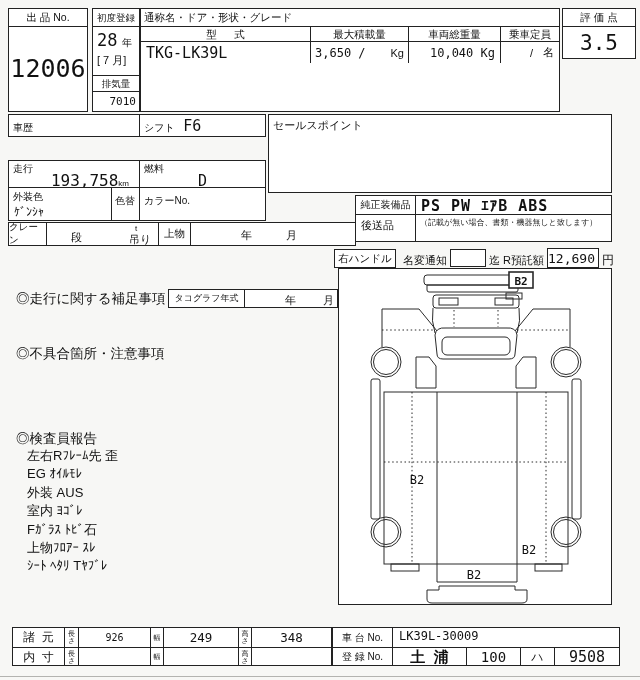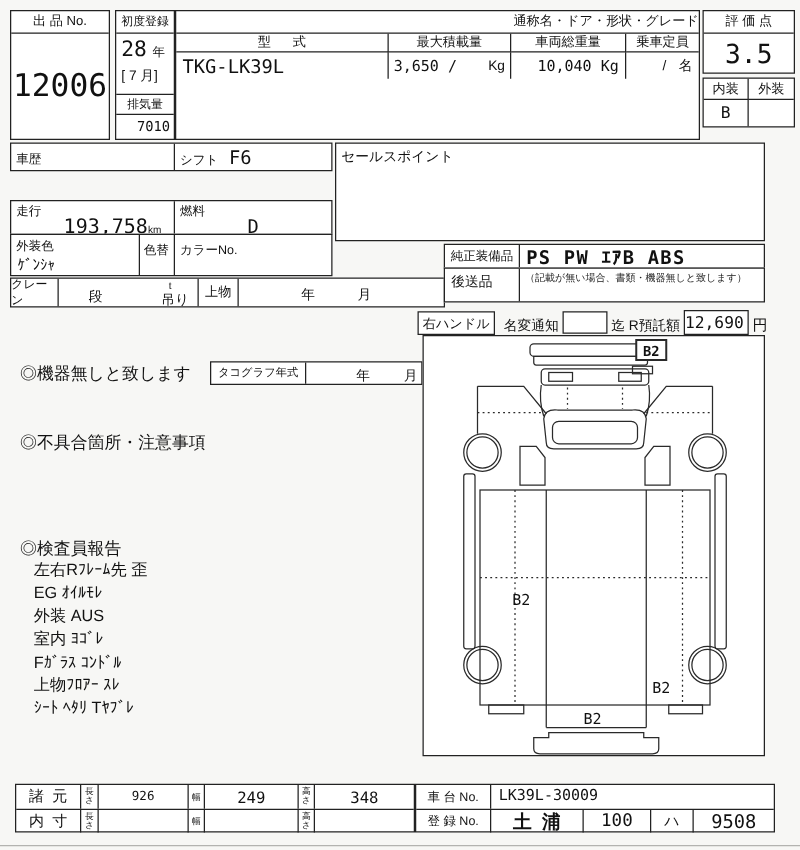--- a/index.html
+++ b/index.html
@@ -34,21 +34,21 @@
     <div class="hdr" style="font-size:9.5px;">初度登録</div>
     <div class="bb cell" style="height:49px;padding:3px 2px 0 4px;">
       <div><span class="mono" style="font-size:17px;">28</span> <span style="font-size:10px;">年</span></div>
       <div class="pre" style="font-size:11px;margin-top:3px;">[ 7 月]</div>
     </div>
     <div class="hdr" style="height:16px;line-height:15px;font-size:9.5px;">排気量</div>
     <div class="cell mono" style="height:19px;font-size:11px;text-align:right;padding:3px 3px 0 0;">7010 cc</div>
   </div>
 
   <div class="box" style="left:140px;top:8px;width:420px;height:104px;">
-    <div class="hdr" style="text-align:right;padding-left:18px;">通称名・ドア・形状・グレード</div>
+    <div class="hdr" style="text-align:left;padding-left:3px;">通称名・ドア・形状・グレード</div>
     <div class="flex" style="height:15px;">
       <div class="hdr br pre" style="width:170px;height:15px;line-height:14px;border-bottom:1px solid #222;">型      式</div>
       <div class="hdr br" style="width:98px;height:15px;line-height:14px;">最大積載量</div>
       <div class="hdr br" style="width:92px;height:15px;line-height:14px;">車両総重量</div>
       <div class="hdr" style="width:58px;height:15px;line-height:14px;border-bottom:1px solid #222;">乗車定員</div>
     </div>
     <div class="flex" style="height:21px;">
       <div class="cell br mono" style="width:170px;font-size:15px;padding:2px 0 0 5px;">TKG-LK39L</div>
       <div class="cell br flex" style="width:98px;justify-content:space-between;align-items:center;padding:0 4px;">
         <span class="mono" style="font-size:12px;">3,650 /</span>
@@ -60,30 +60,20 @@
           <span style="font-size:11px;">名</span>
       </div>
     </div>
   </div>
 
   <div class="box" style="left:562px;top:8px;width:74px;height:51px;">
     <div class="hdr pre">評 価 点</div>
     <div class="ctr mono" style="height:31px;font-size:21px;">3.5</div>
   </div>
 
-  <div class="box" style="left:562px;top:62px;width:74px;height:40px;">
-    <div class="flex" style="height:17px;">
-      <div class="hdr br" style="width:36px;height:17px;line-height:16px;">内装</div>
-      <div class="hdr" style="width:36px;height:17px;line-height:16px;border-bottom:1px solid #222;">外装</div>
-    </div>
-    <div class="flex" style="height:21px;">
-      <div class="cell br ctr mono" style="width:36px;font-size:13px;">B</div>
-      <div class="cell ctr mono" style="width:36px;font-size:13px;"></div>
-    </div>
-  </div>
 
   <div class="box flex" style="left:8px;top:114px;width:258px;height:23px;">
     <div class="cell br" style="width:131px;padding:2px 0 0 4px;"><span class="lbl">車歴</span></div>
     <div class="cell" style="flex:1;padding:2px 0 0 4px;">
       <span class="lbl">シフト</span>
       <span class="mono" style="font-size:15px;margin-left:4px;">F6</span>
     </div>
   </div>
   <div class="box flex" style="left:8px;top:160px;width:258px;height:28px;">
     <div class="cell br" style="width:131px;">
@@ -132,36 +122,36 @@
   </div>
 
   <div class="box ctr" style="left:334px;top:249px;width:62px;height:19px;font-size:10.5px;">右ハンドル</div>
   <span class="abs" style="left:403px;top:253px;font-size:11px;">名変通知</span>
   <div class="box" style="left:450px;top:249px;width:36px;height:18px;"></div>
   <span class="abs" style="left:489px;top:253px;font-size:11px;">迄</span>
   <span class="abs" style="left:503px;top:253px;font-size:11px;">R預託額</span>
   <div class="box mono" style="left:547px;top:248px;width:52px;height:20px;font-size:13px;text-align:right;padding:2px 4px 0 0;">12,690</div>
   <span class="abs" style="left:602px;top:252px;font-size:12px;">円</span>
 
-  <div class="abs" style="left:16px;top:290px;font-size:13.5px;">◎機器無しと致します</div>
+  <div class="abs" style="left:16px;top:290px;font-size:13.5px;">◎走行に関する補足事項</div>
   <div class="box flex" style="left:168px;top:289px;width:170px;height:19px;">
     <div class="cell br ctr" style="width:76px;font-size:9px;">タコグラフ年式</div>
     <div class="cell" style="flex:1;position:relative;">
       <span class="abs" style="left:40px;top:3px;font-size:11px;">年</span>
       <span class="abs" style="left:78px;top:3px;font-size:11px;">月</span>
     </div>
   </div>
   <div class="abs" style="left:16px;top:345px;font-size:13.5px;">◎不具合箇所・注意事項</div>
   <div class="abs" style="left:16px;top:430px;font-size:13.5px;">◎検査員報告</div>
   <div class="abs" style="left:27px;top:447px;">
     <div class="insp-line">左右Rﾌﾚｰﾑ先 歪</div>
     <div class="insp-line">EG ｵｲﾙﾓﾚ</div>
     <div class="insp-line">外装 AUS</div>
     <div class="insp-line">室内 ﾖｺﾞﾚ</div>
-    <div class="insp-line">Fｶﾞﾗｽ ｺﾝﾄﾞﾙ</div>
+    <div class="insp-line">Fｶﾞﾗｽ ﾄﾋﾞ石</div>
     <div class="insp-line">上物ﾌﾛｱｰ ｽﾚ</div>
     <div class="insp-line">ｼｰﾄ ﾍﾀﾘ Tﾔﾌﾞﾚ</div>
   </div>
 
   <div class="box" style="left:338px;top:268px;width:274px;height:337px;">
     <svg width="272" height="335" viewBox="0 0 272 335">
       <g stroke="#2a2a2a" stroke-width="1" fill="none">
 
         <rect x="85" y="6" width="97" height="10" rx="3"></rect>
         <path d="M88 16 h91 v5 q0 2 -2 2 h-87 q-2 0 -2 -2 z"></path>

